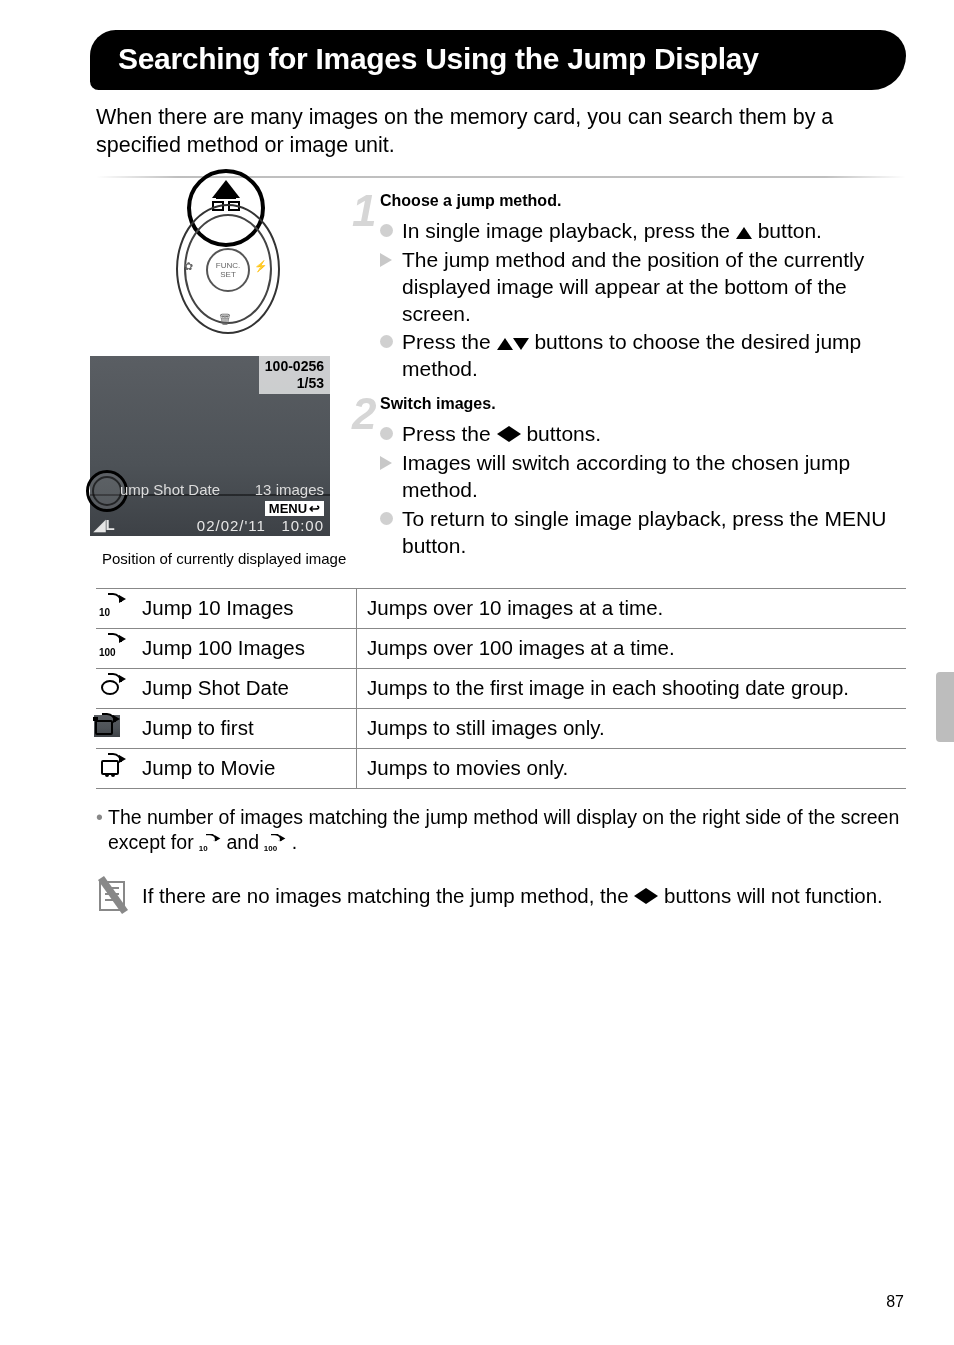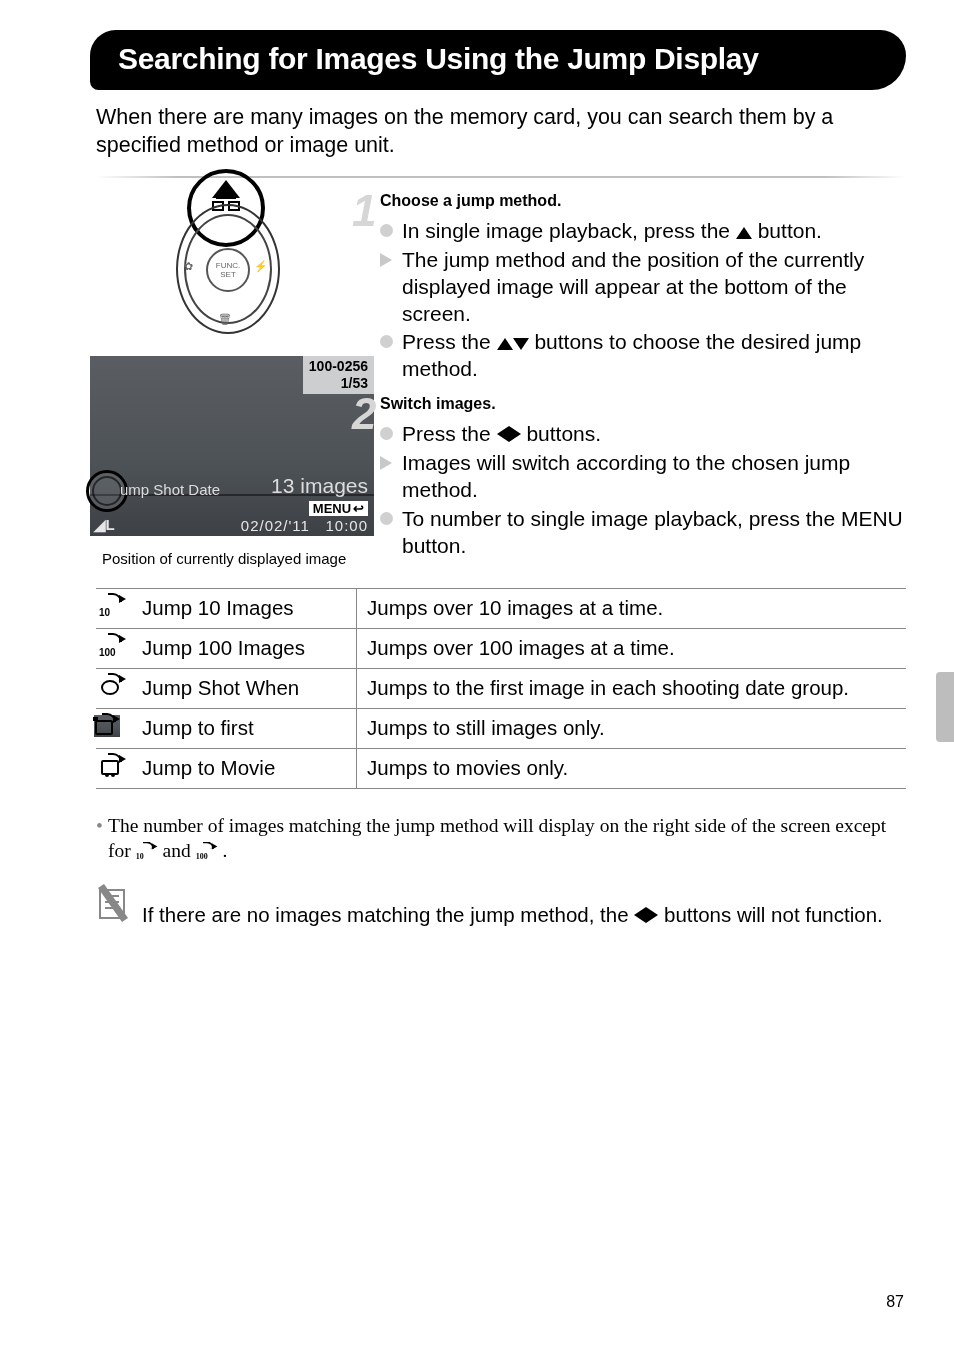--- a/index.html
+++ b/index.html
@@ -89,21 +89,21 @@
 .ctrl-r  { right: 28px; top: 62px; }
 .big-sel {
   position: absolute;
   left: 30px; top: -30px;
   width: 80px; height: 80px;
 }
 .big-sel svg { width: 100%; height: 100%; }
 
 
 .cam {
-  width: 284px; height: 180px;
+  width: 240px; height: 180px;
   margin-left: -6px;
   background: linear-gradient(180deg, #5a5e63 0%, #4d5257 60%, #3d4146 100%);
   position: relative;
   font-family: Arial, sans-serif;
 }
 .cam-tr {
   position: absolute; right: 0; top: 0;
   text-align: right;
   background: rgba(255,255,255,0.7);
   color: #000;
@@ -115,21 +115,21 @@
 .cam-linebar {
   position: absolute; left: 0; right: 0; bottom: 40px;
   height: 2px; background: rgba(0,0,0,.45);
 }
 .cam-jump {
   position: absolute; left: 30px; bottom: 38px;
   color: #dcdcdc; font-size: 15px;
 }
 .cam-count {
   position: absolute; right: 6px; bottom: 38px;
-  color: #dcdcdc; font-size: 21px;
+  color: #dcdcdc; font-size: 15px;
 }
 .cam-menu {
   position: absolute; right: 6px; bottom: 20px;
   background: #fff; color: #000;
   padding: 0 4px;
   font-size: 13px; font-weight: bold;
   display: flex; align-items: center; gap: 2px;
 }
 .cam-date {
   position: absolute; right: 6px; bottom: 2px;
@@ -280,38 +280,37 @@
 .jicon.movie .body::before{
   content:"";
   position:absolute; left: 2px; bottom: -4px;
   width: 4px; height: 4px; background:#000; border-radius:50%;
   box-shadow: 6px 0 0 #000;
 }
 
 
 .footnote {
   font-size: 19.5px;
-  margin: 24px 0 0 0;
+  margin: 16px 0 0 0;
   padding-left: 12px;
   position: relative;
   line-height: 1.3;
-  font-family: Liberation Serif, serif;
 }
 .footnote::before{
   content: "•";
   position: absolute; left: 0; top: 0;
   color: #888;
 }
 .footnote .jicon{ transform: scale(.8); vertical-align: -6px; margin: 0 -2px; }
 
 
 .note-row {
   display: flex;
   gap: 14px;
-  align-items: flex-end;
+  align-items: center;
   margin-top: 18px;
 }
 .note-icon {
   width: 32px; flex-shrink: 0;
   margin-top: 3px;
 }
 .note-text {
   font-size: 20.5px;
   line-height: 1.3;
 }
@@ -395,41 +394,41 @@
             <li><span class="tri"></span><span>The jump method and the position of the currently displayed image will appear at the bottom of the screen.</span><span></span></li>
             <li><span class="dot"></span><span>Press the </span><span class="inline-tri-up"></span><span class="inline-tri-down"></span><span> buttons to choose the desired jump method.</span></li>
           </ul>
         </div>
         <div class="step">
           <div class="step-num">2</div>
           <div class="step-title">Switch images.</div>
           <ul class="bullets">
             <li><span class="dot"></span><span>Press the </span><span class="inline-tri-left"></span><span class="inline-tri-right"></span><span> buttons.</span></li>
             <li><span class="tri"></span><span>Images will switch according to the chosen jump method.</span><span></span></li>
-            <li><span class="dot"></span><span>To number to single image playback, press the </span><span class="menu-word">MENU</span><span> button.</span></li>
+            <li><span class="dot"></span><span>To return to single image playback, press the </span><span class="menu-word">MENU</span><span> button.</span></li>
           </ul>
         </div>
       </div>
   </div>
 
   <table class="jump">
     <tbody id="jump-table-body">
         <tr>
           <td class="icon-cell"><span class="jicon n10"><span class="sub">10</span></span></td>
           <td class="name-cell">Jump 10 Images</td>
           <td class="sep">Jumps over 10 images at a time.</td>
         </tr>
         <tr>
           <td class="icon-cell"><span class="jicon n100"><span class="sub">100</span></span></td>
           <td class="name-cell">Jump 100 Images</td>
           <td class="sep">Jumps over 100 images at a time.</td>
         </tr>
         <tr>
           <td class="icon-cell"><span class="jicon clock"><span class="body"></span></span></td>
-          <td class="name-cell">Jump Shot When</td>
+          <td class="name-cell">Jump Shot Date</td>
           <td class="sep">Jumps to the first image in each shooting date group.</td>
         </tr>
         <tr>
           <td class="icon-cell"><span class="jicon cam"><span class="body"></span></span></td>
           <td class="name-cell">Jump to first</td>
           <td class="sep">Jumps to still images only.</td>
         </tr>
         <tr>
           <td class="icon-cell"><span class="jicon movie"><span class="body"></span></span></td>
           <td class="name-cell">Jump to Movie</td>

